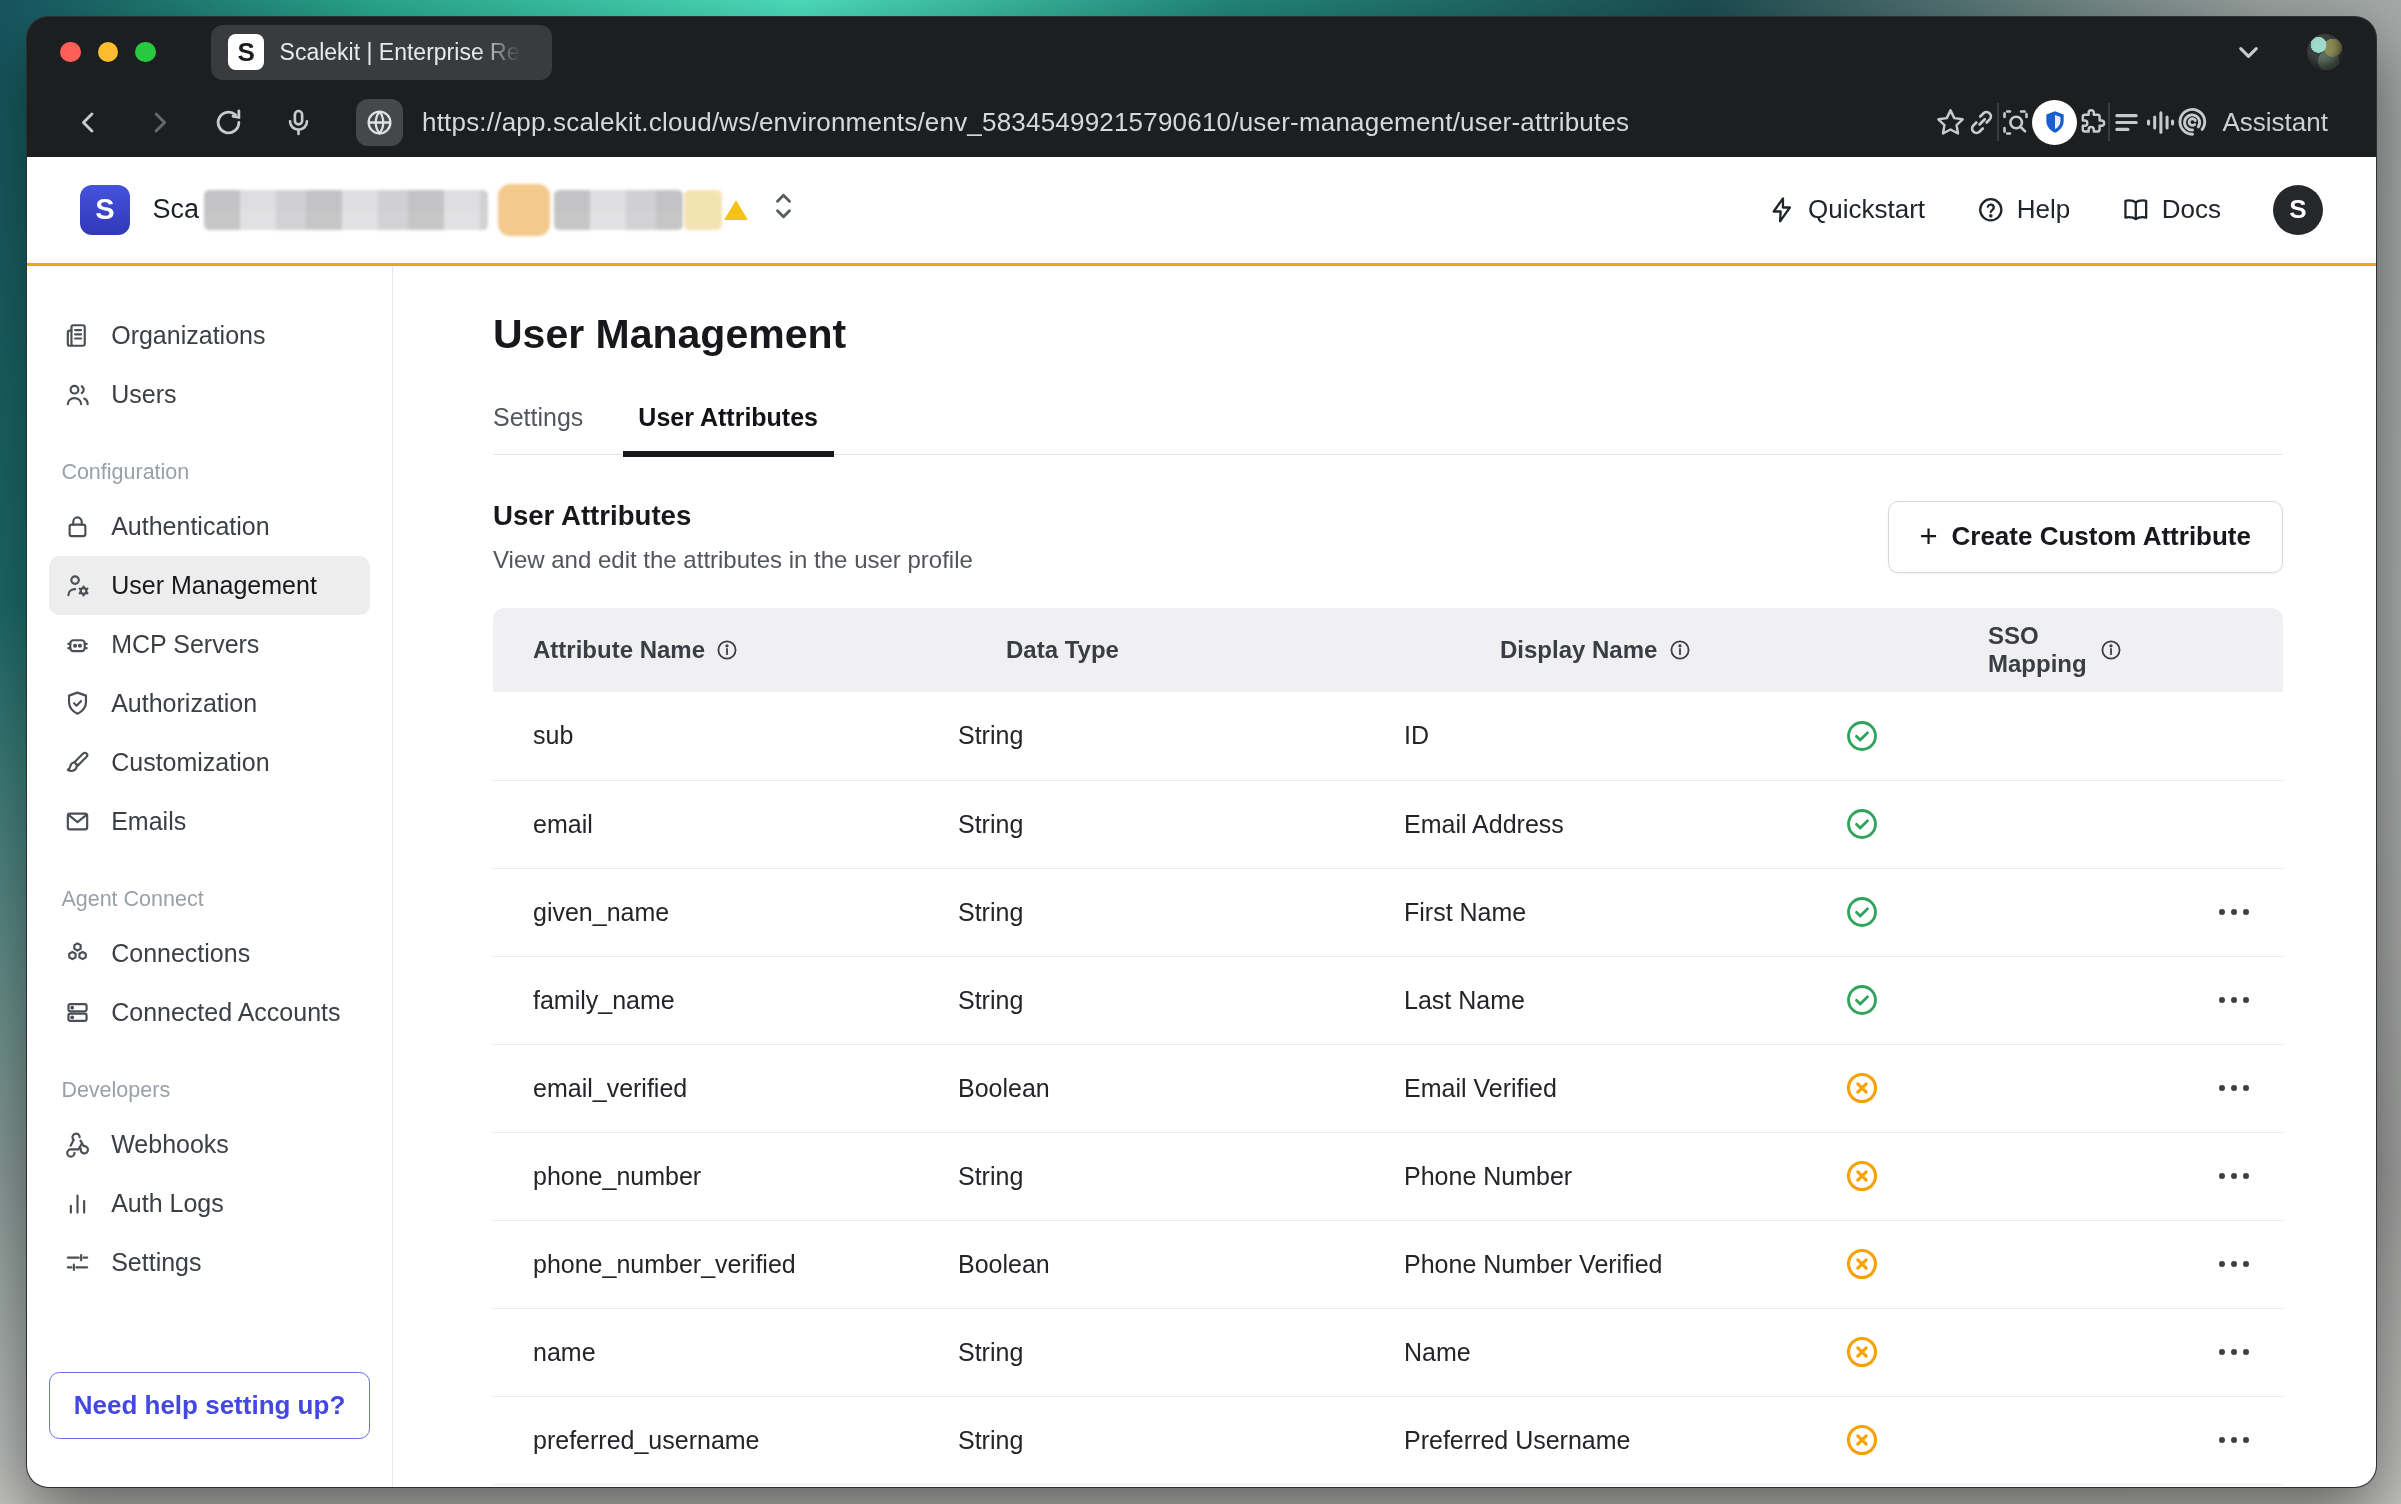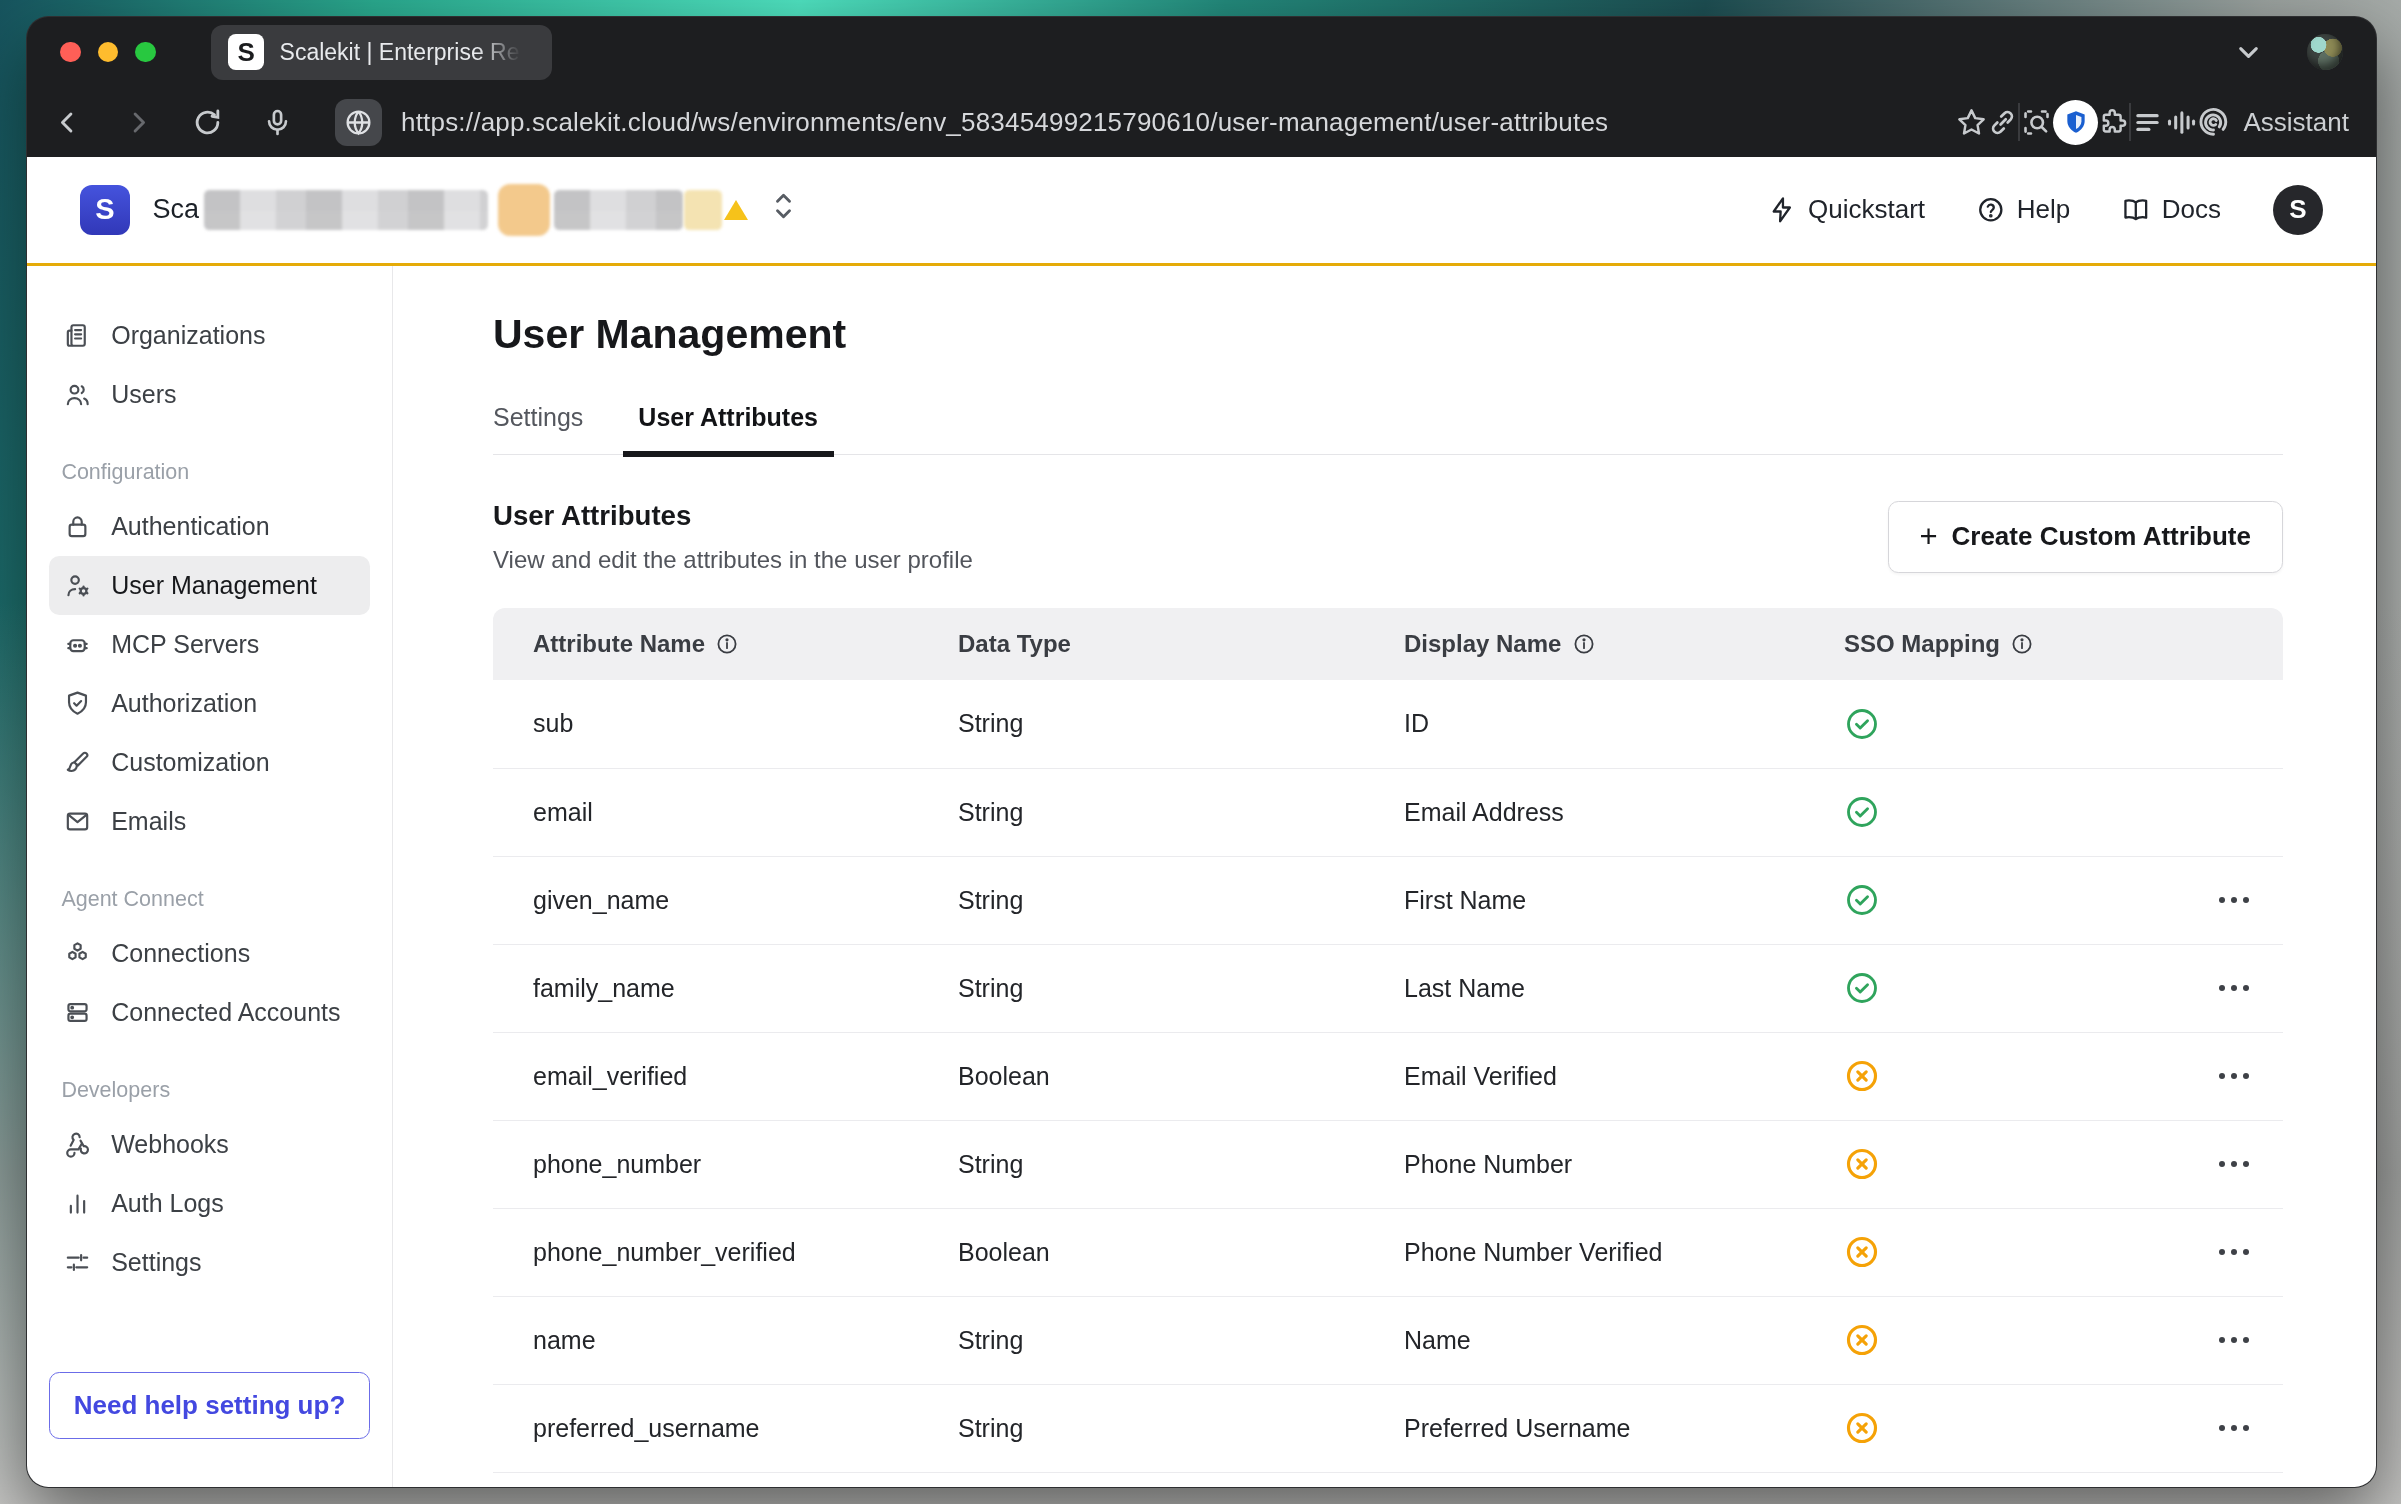--- a/index.html
+++ b/index.html
@@ -30,21 +30,21 @@
   .tabstrip-right { margin-left:auto; display:flex; align-items:center; gap:43px; }
   .chev-down { color:#babdc1; }
   .profile-sphere { width:36px; height:36px; border-radius:50%;
     background: radial-gradient(circle at 32% 30%, #9fd8cc 0 22%, transparent 23%),
                 radial-gradient(circle at 72% 38%, #8d8a55 0 26%, transparent 27%),
                 radial-gradient(circle at 60% 75%, #5d6e62 0 30%, transparent 31%),
                 radial-gradient(circle at 50% 45%, #3c4340 0 70%, #23262a 100%);
     box-shadow: inset -3.4px -5.2px 8.6px rgba(0,0,0,.55); }
 
   
-  .urlbar { height:69px; flex:0 0 auto; display:flex; align-items:center; padding:0 27px; color:#c7cacd; }
+  .urlbar { height:69px; flex:0 0 auto; display:flex; align-items:center; padding:0 48px; color:#c7cacd; }
   .nav-icons { display:flex; align-items:center; gap:40px; }
   .icon-btn { display:flex; align-items:center; justify-content:center; color:#c7cacd; }
   .icon-btn.dim { color:#67696d; }
   .url-pill { display:flex; align-items:center; gap:19px; margin-left:43px; }
   .globe-badge { width:47px; height:47px; border-radius:12px; background:#45474b; color:#dfe1e4;
     display:flex; align-items:center; justify-content:center; }
   .url-text { font-size:26px; color:#d6d8db; letter-spacing:0.2px; }
   .urlbar-right { margin-left:auto; display:flex; align-items:center; }
   .vdiv { width:1.7px; height:38px; background:#3a3b3e; }
   .shield-wrap { width:45px; height:45px; border-radius:50%; background:#fff;
@@ -99,21 +99,21 @@
   .tab-item.active:after { content:""; position:absolute; left:-15.5px; right:-15.5px; bottom:-3.4px; height:6px; background:#17181b; }
   .section-row { margin-top:45px; display:flex; align-items:center; }
   .section-title { font-size:27.6px; font-weight:600; color:#17181b; }
   .section-subtitle { font-size:24px; color:#52555c; margin-top:13.8px; }
   .create-btn { margin-left:auto; height:72px; padding:0 31px; background:#fff; border:1.7px solid #d6d6da;
     border-radius:10.3px; display:flex; align-items:center; gap:13.8px; font-size:26px; font-weight:600;
     color:#17181b; cursor:pointer; box-shadow:0 1.7px 2.6px rgba(0,0,0,.04); }
 
   
   .attr-table { margin-top:34px; border-radius:12px 12px 0 0; overflow:hidden; border-bottom:1.7px solid #ebebee; }
-  .t-header { display:flex; background:#f0f0f2; height:72px; }
+  .t-header { display:flex; background:#f0f0f2; height:84px;gap:48px; }
   .t-row { display:flex; align-items:center; height:88px; border-top:1.7px solid #ebebee; background:#fff; }
   .t-row:first-of-type { border-top:none; }
   .th-cell { font-size:24px; font-weight:600; color:#3a3d43; display:flex; align-items:center; gap:10.3px; }
   .td-cell { font-size:25px; color:#232529; }
   .c-attr { width:465px; padding-left:40px; }
   .c-type { width:446px; }
   .c-display { width:440px; }
   .c-sso { flex:1; }
   .c-menu { width:112px; display:flex; justify-content:flex-end; padding-right:31px; }
   .info-ic { color:#3a3d43; display:flex; }

